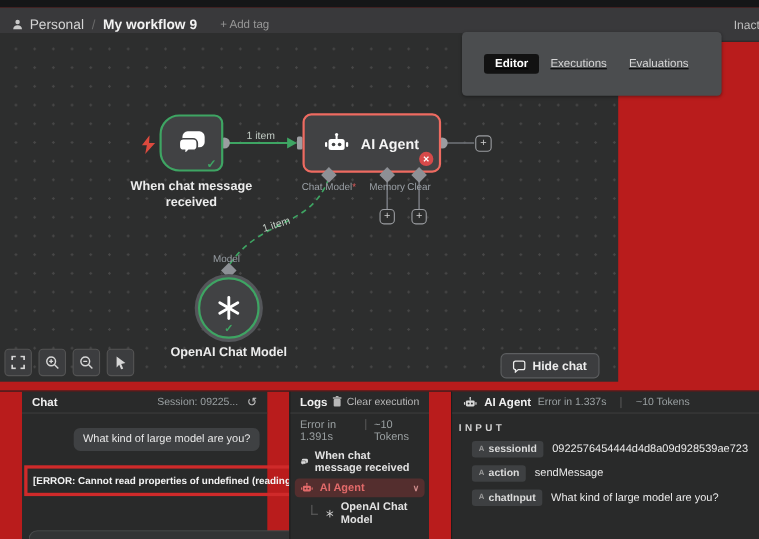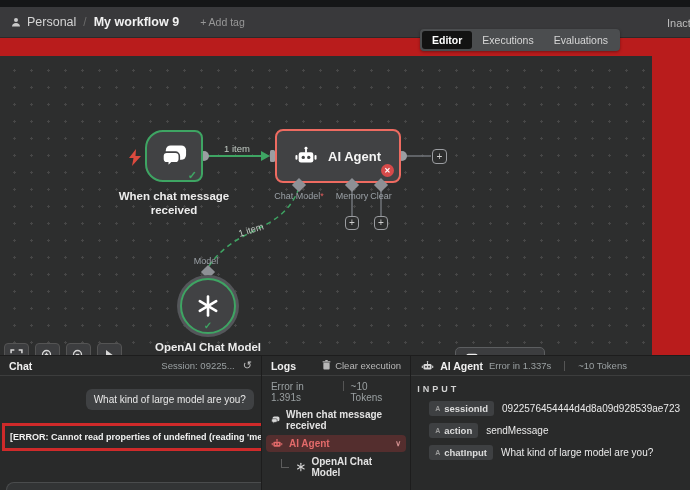--- a/index.html
+++ b/index.html
@@ -12,26 +12,26 @@
   .header { position:absolute; left:0; top:7px; width:690px; height:31px; background:#39393b;
     display:flex; align-items:center; padding:0 10px; overflow:hidden; border-bottom:1px solid #2a2a2a; }
   .crumb { display:flex; align-items:center; gap:7px; }
   .crumb .ws { color:#d4d4d4; font-size:12.5px; display:flex; align-items:center; gap:5px; }
   .crumb .sep { color:#6a6a6a; font-size:12px; }
   .crumb .wf { color:#f2f2f2; font-size:12.5px; font-weight:bold; }
   .crumb .addtag { color:#979797; font-size:10.5px; margin-left:14px; }
   .status-clip { position:absolute; left:667px; top:10px; color:#bdbdbd; font-size:11px; white-space:nowrap; }
 
   .tabs { position:absolute; left:420px; top:29px; background:#4b4d4f; border-radius:4px;
-    display:flex; padding:2px; z-index:30; box-shadow:0 1px 3px rgba(0,0,0,.35); }
+    display:flex; padding:20px; z-index:30; box-shadow:0 1px 3px rgba(0,0,0,.35);text-decoration:underline; }
   .tab { font-size:10.5px; color:#d6d6d6; padding:3px 10px; border-radius:3px; cursor:pointer; }
   .tab.active { background:#121212; color:#ffffff; font-weight:bold; }
 
   
-  .canvas { position:absolute; left:0; top:56px; width:652px; height:317px; background:#2d2e2e;
+  .canvas { position:absolute; left:0; top:30px; width:562px; height:317px; background:#2d2e2e;
     background-image:radial-gradient(#474747 1px, transparent 1.3px);
     background-size:17px 17px; background-position:6px 6px; }
   .canvas svg.wires { position:absolute; left:0; top:0; }
 
   .node { position:absolute; background:#414244; }
   .trigger-node { left:145px; top:74px; width:58px; height:52px;
     border:2px solid #3ea563; border-radius:18px 8px 8px 18px;
     display:flex; align-items:center; justify-content:center; }
   .trigger-node .check { position:absolute; right:4px; bottom:-2px; color:#3ea563; font-size:11px; font-weight:bold; }
   .bolt { position:absolute; left:128px; top:93px; width:14px; height:17px; }
@@ -66,21 +66,21 @@
   .tool-btn { width:25px; height:25px; background:#3c3d3f; border:1px solid #545454; border-radius:4px;
     display:flex; align-items:center; justify-content:center; color:#d7d7d7; }
 
   .hide-chat { position:absolute; left:455px; top:291px; height:23px; padding:0 10px;
     background:#3c3d3f; border:1px solid #5c5e60; border-radius:5px;
     display:flex; align-items:center; gap:6px; color:#ececec; font-size:11px; font-weight:bold; }
 
   
   .panels { position:absolute; left:0; top:355px; width:690px; height:135px; display:flex;
     border-top:1px solid #1d1d1d; }
-  .panel { background:#292a2a; position:relative; }
+  .panel { background:#292a2a; position:relative;margin-left:20px; }
   .panel-header { height:20px; display:flex; align-items:center; padding:0 9px;
     border-bottom:1px solid #3c3d3d; }
   .panel-title { font-size:10.5px; font-weight:bold; color:#f0f0f0; }
 
   .chat-panel { width:287px; }
   .chat-session { margin-left:auto; font-size:9.5px; color:#9aa0a2; }
   .chat-refresh { margin-left:8px; color:#c0c0c0; font-size:11px; }
   .chat-bubble { position:absolute; right:7px; top:33px; background:#3f4143; border-radius:6px;
     padding:5px 8px; font-size:10px; color:#e8e8e8; }
   .chat-error-box { position:absolute; left:2px; top:67px; width:279px; height:28px;

